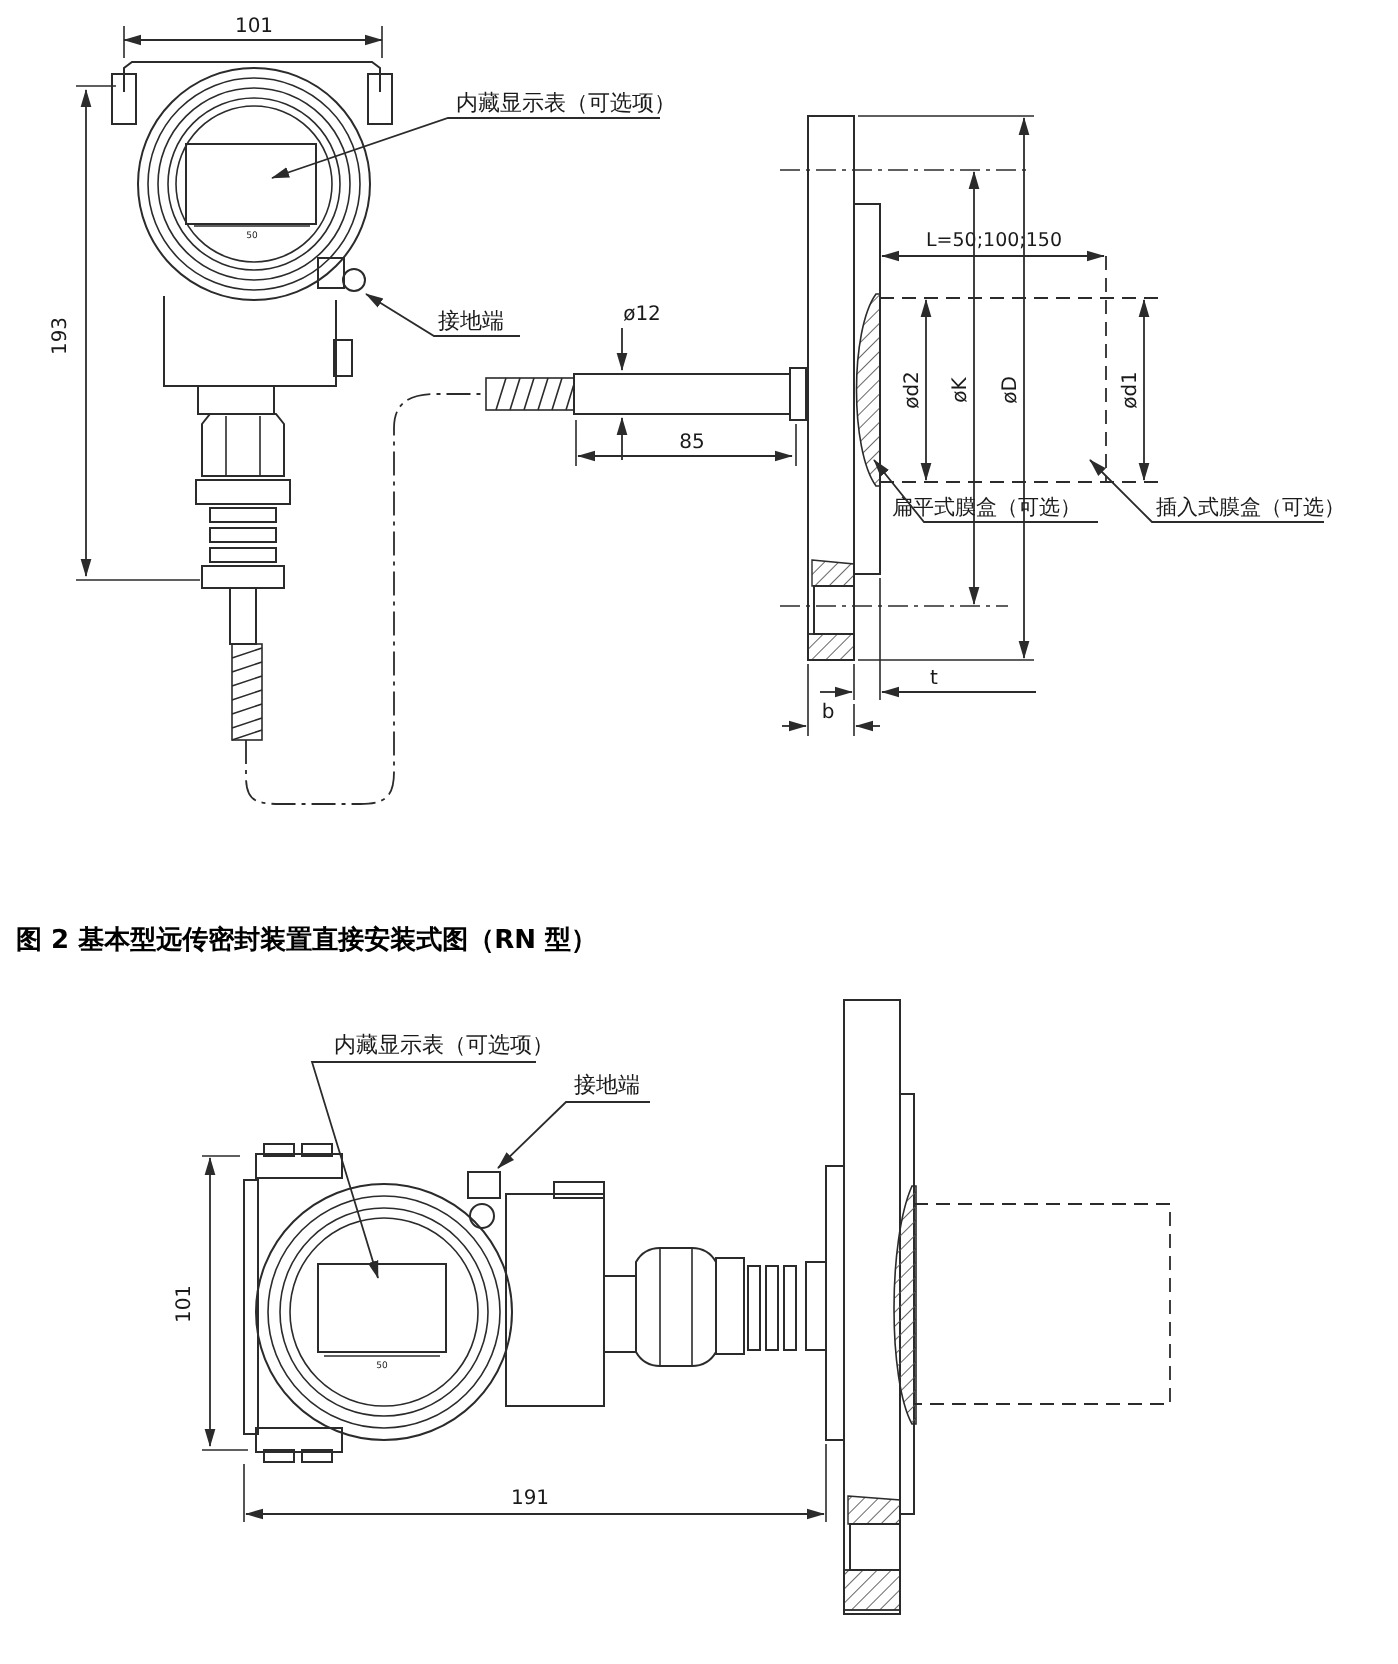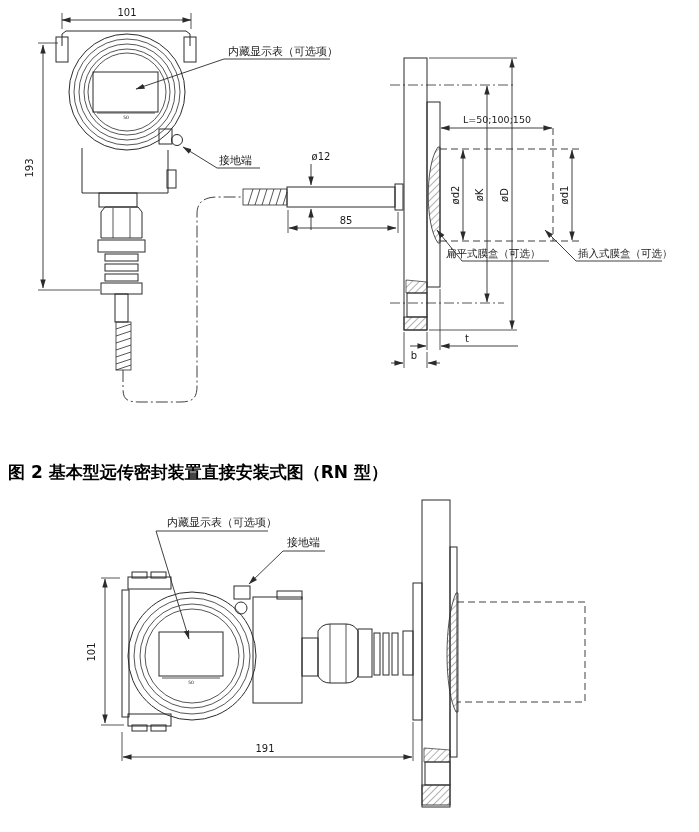--- a/index.html
+++ b/index.html
@@ -9,21 +9,21 @@
   .ln{stroke:#2b2b2b;stroke-width:1;fill:none;}
   .thin{stroke:#2b2b2b;stroke-width:.8;fill:none;}
   .dim{stroke:#2b2b2b;stroke-width:.9;fill:none;}
   .cl{stroke:#2b2b2b;stroke-width:.8;fill:none;stroke-dasharray:10 3 2 3;}
   .ph{stroke:#2b2b2b;stroke-width:.9;fill:none;stroke-dasharray:7 4;}
   .cap{stroke:#2b2b2b;stroke-width:.9;fill:none;stroke-dasharray:12 3 2 3;}
   text{fill:#1a1a1a;font-family:"DejaVu Sans",sans-serif;}
   .dt{font-size:10px;}
   .zt{font-size:11px;}
   .st{font-size:4.5px;}
-  #caption{position:absolute;left:8px;top:461px;font-size:17px;font-weight:bold;color:#000;}
+  #caption{position:absolute;left:8px;top:461px;font-size:13px;font-weight:bold;color:#000;}
 </style>
 </head>
 <body>
 
 <div id="stage">
 
 <svg width="699" height="832" viewBox="0 0 699 832">
   <defs>
     <marker id="arw" markerWidth="11" markerHeight="8" refX="9.5" refY="4" orient="auto-start-reverse">
       <path d="M0,1 L10,4 L0,7 Z" fill="#2b2b2b"></path>

